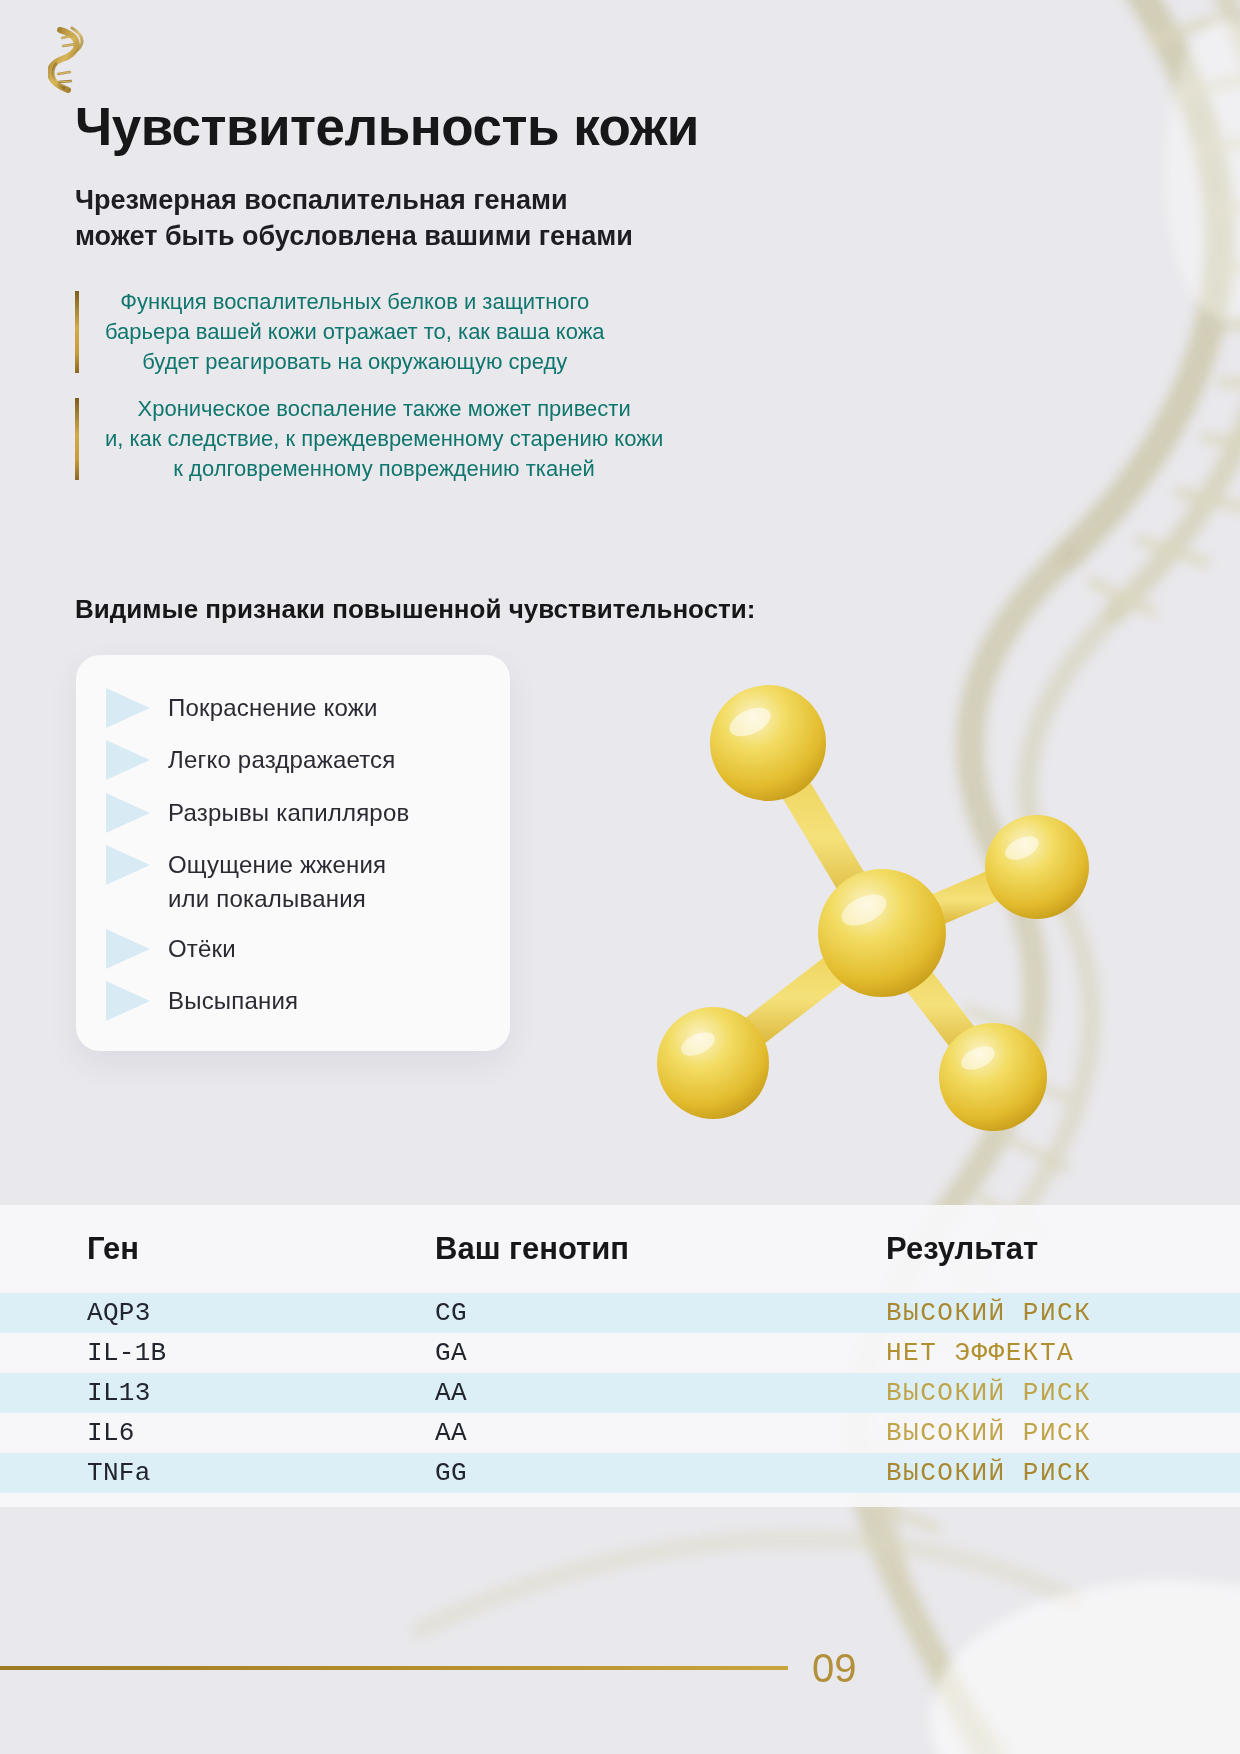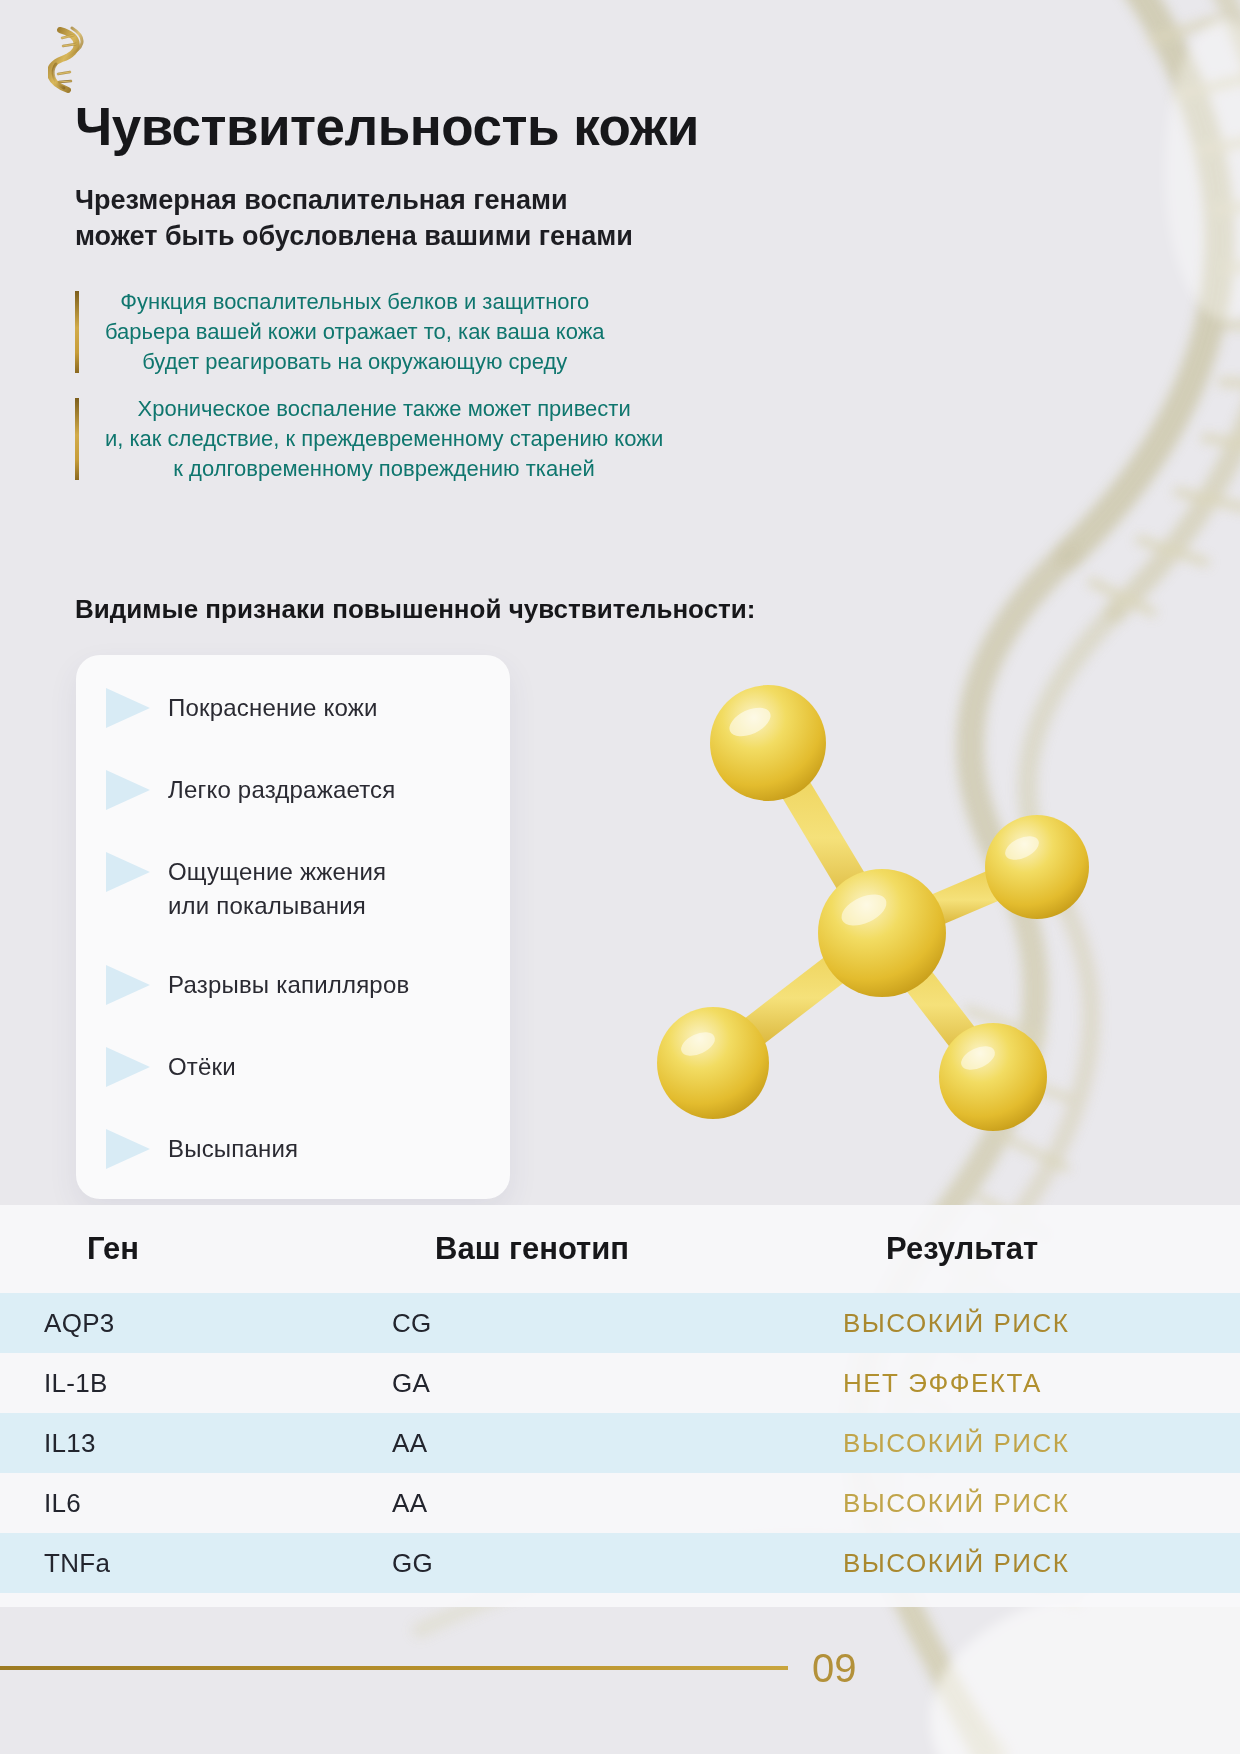--- a/index.html
+++ b/index.html
@@ -16,37 +16,37 @@
             color:#1d1d22;line-height:36px;}
 
   .quote{position:absolute;left:75px;padding-left:30px;font-size:22px;color:#0f766e;line-height:30px;text-align:center;}
   .quote::before{content:"";position:absolute;left:0;top:4px;bottom:4px;width:4px;
        background:linear-gradient(180deg,#7c5e1c,#d2ab4a 45%,#c79d39 75%,#8a6820);}
   .quote1{top:287px;}
   .quote2{top:394px;}
 
   .symptoms-heading{position:absolute;left:75px;top:594px;margin:0;font-size:26px;font-weight:800;color:#17171a;}
 
-  .card{position:absolute;left:76px;top:655px;width:434px;height:544px;background:#fafafb;
+  .card{position:absolute;left:76px;top:655px;width:434px;height:396px;background:#fafafb;
         border-radius:24px;box-shadow:0 12px 30px rgba(70,70,110,.08);
         display:flex;flex-direction:column;justify-content:space-between;
         padding:36px 26px 30px 30px;box-sizing:border-box;}
   .sym-item{display:flex;align-items:flex-start;}
   .tri{flex:0 0 auto;width:0;height:0;border-top:20px solid transparent;border-bottom:20px solid transparent;
        border-left:44px solid #d8ebf5;margin-right:18px;margin-top:-3px;}
   .sym-text{font-size:24px;line-height:34px;color:#2a2a32;letter-spacing:.2px;max-width:250px;}
 
   .molecule{position:absolute;left:560px;top:600px;}
 
   .table-band{position:absolute;left:0;top:1205px;width:1240px;background:rgba(247,247,250,.93);
               padding-bottom:14px;}
   .t-header{display:grid;grid-template-columns:348px 451px 1fr;align-items:center;
             padding-left:87px;height:88px;font-size:31px;font-weight:800;color:#17171a;}
   .t-row{display:grid;grid-template-columns:348px 451px 1fr;align-items:center;
-         padding-left:44px;height:60px;}
+         padding-left:87px;height:40px;font-family:Liberation Mono, monospace;}
   .t-row.blue{background:#dceef6;}
   .cell{font-size:26px;font-weight:300;color:#23252e;letter-spacing:.3px;}
   .cell.result{font-weight:400;color:#a9882f;letter-spacing:1.5px;}
   .t-row:nth-child(4) .result,.t-row:nth-child(5) .result{color:#c0a449;}
   .t-row:nth-child(3) .result{color:#b1902f;}
 
   .footer-line{position:absolute;left:0;top:1666px;width:788px;height:4px;
        background:linear-gradient(90deg,#9c7a22,#b8912c 60%,#c9a53e);}
   .page-num{position:absolute;left:812px;top:1646px;font-size:40px;font-weight:400;color:#b3913a;}
 </style>
@@ -144,25 +144,25 @@
       <div class="sym-item">
         <span class="tri"></span>
         <span class="sym-text">Покраснение кожи</span>
       </div>
       <div class="sym-item">
         <span class="tri"></span>
         <span class="sym-text">Легко раздражается</span>
       </div>
       <div class="sym-item">
         <span class="tri"></span>
+        <span class="sym-text">Разрывы капилляров</span>
+      </div>
+      <div class="sym-item">
+        <span class="tri"></span>
         <span class="sym-text">Ощущение жжения или покалывания</span>
-      </div>
-      <div class="sym-item">
-        <span class="tri"></span>
-        <span class="sym-text">Разрывы капилляров</span>
       </div>
       <div class="sym-item">
         <span class="tri"></span>
         <span class="sym-text">Отёки</span>
       </div>
       <div class="sym-item">
         <span class="tri"></span>
         <span class="sym-text">Высыпания</span>
       </div>
     </div>

